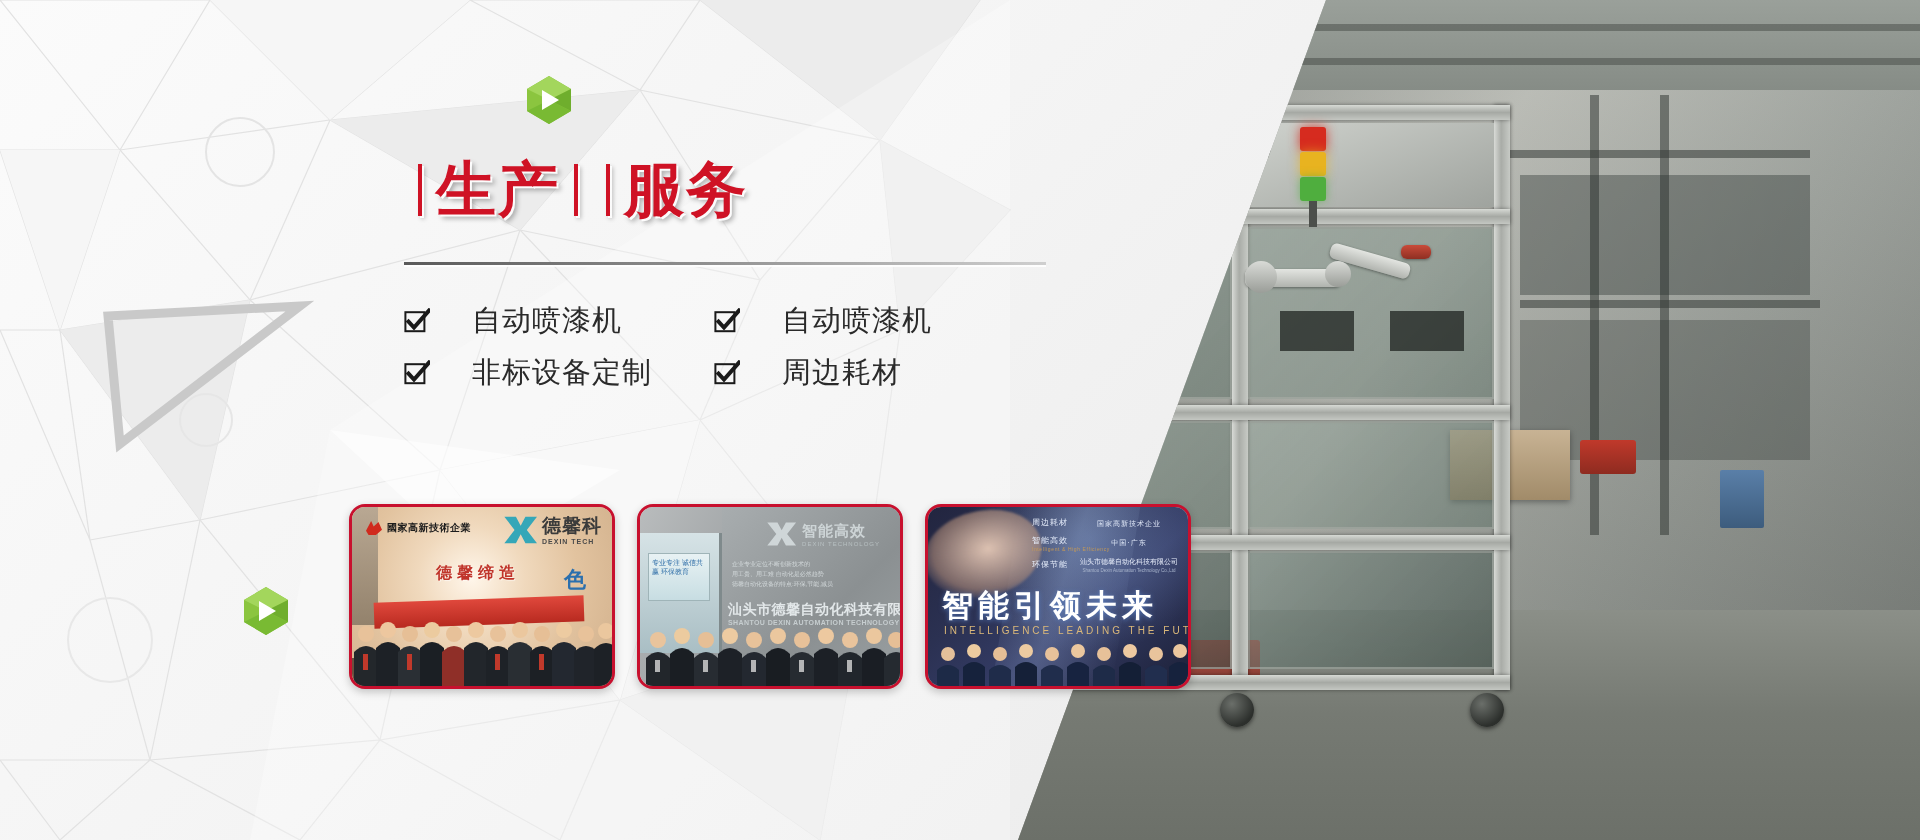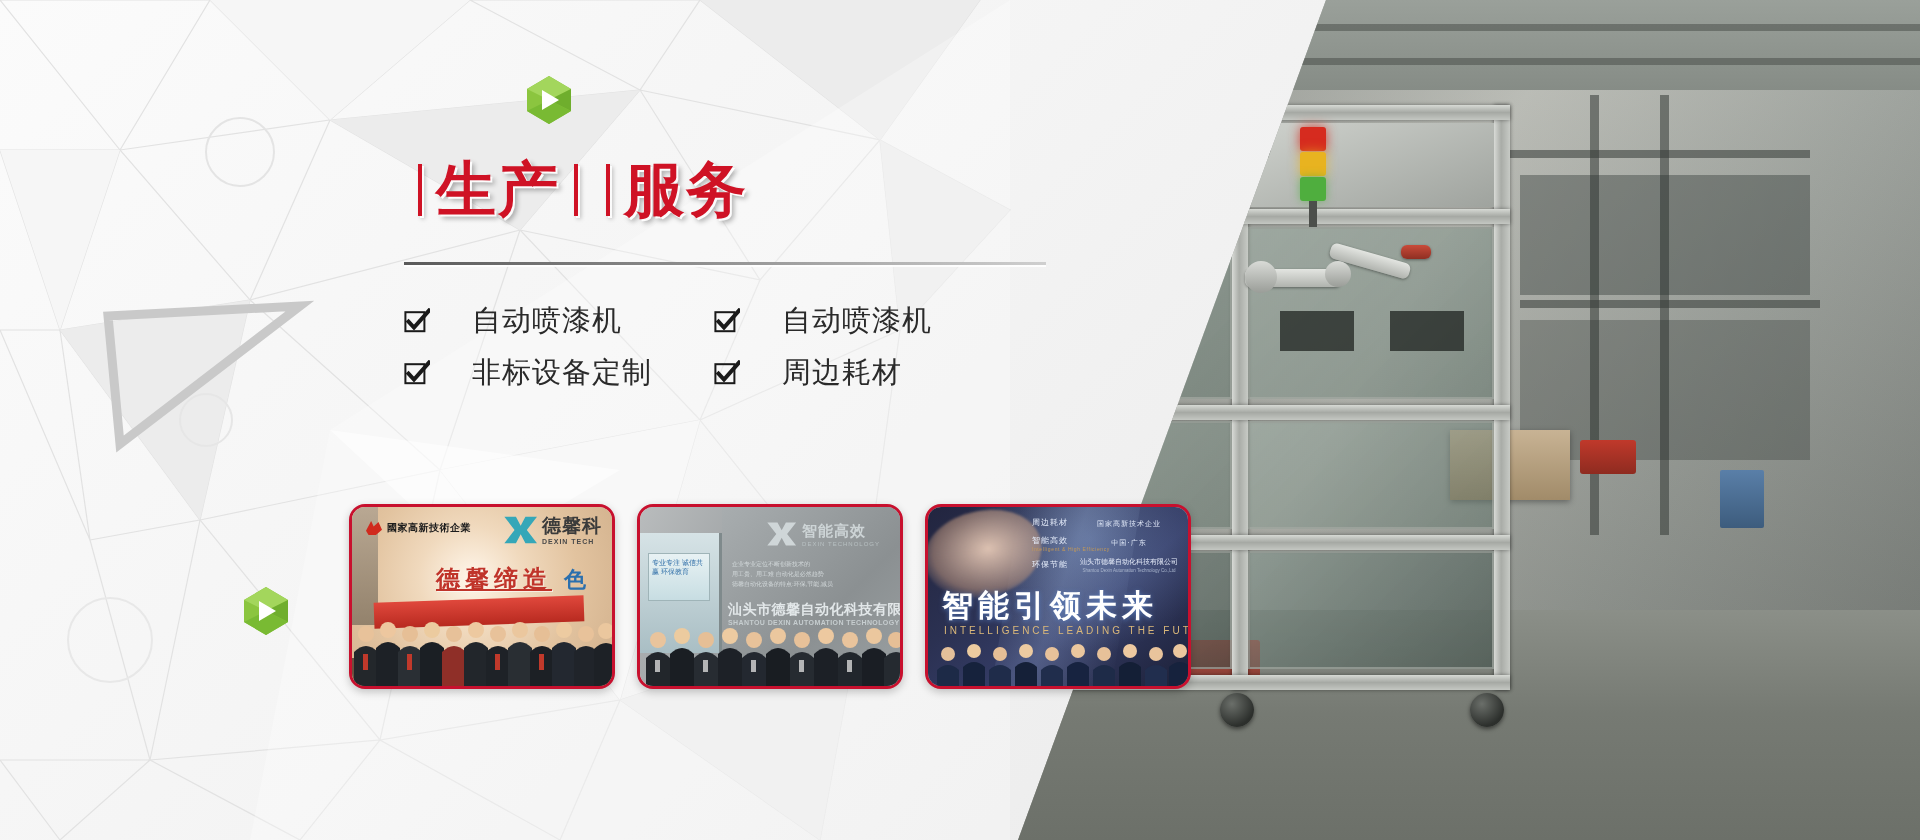--- a/index.html
+++ b/index.html
@@ -261,24 +261,23 @@
   }
   .c1-x {
     width:34px; height:30px; margin-right:5px;
     background:#35a7b8;
     clip-path:polygon(4% 6%,38% 6%,52% 36%,66% 6%,100% 6%,70% 50%,100% 94%,66% 94%,52% 64%,38% 94%,4% 94%,34% 50%);
   }
   .c1-brand { font-size:19px; font-weight:bold; color:#3b3b3b; line-height:1; letter-spacing:1px; }
   .c1-brand-en { font-size:7px; font-weight:bold; color:#4a4a4a; letter-spacing:1px; margin-top:2px; }
   .c1-slogan {
     position:absolute; left:84px; top:56px;
-    font-size:24px; color:#c0342a; font-weight:bold;
+    font-size:16px; color:#c0342a; font-weight:bold;
     letter-spacing:5px;
     text-shadow:1px 1px 1px rgba(255,255,255,.6);
-    text-decoration:underline;
   }
   .c1-slogan2 {
     position:absolute; left:212px; top:58px;
     font-size:22px; color:#2a6fae; font-weight:bold;
   }
 
   
   .c2-bg {
     position:absolute; inset:0;
     background:linear-gradient(120deg,#b9bcbd 0%,#9fa3a5 38%,#8d9294 62%,#a7abad 100%);

